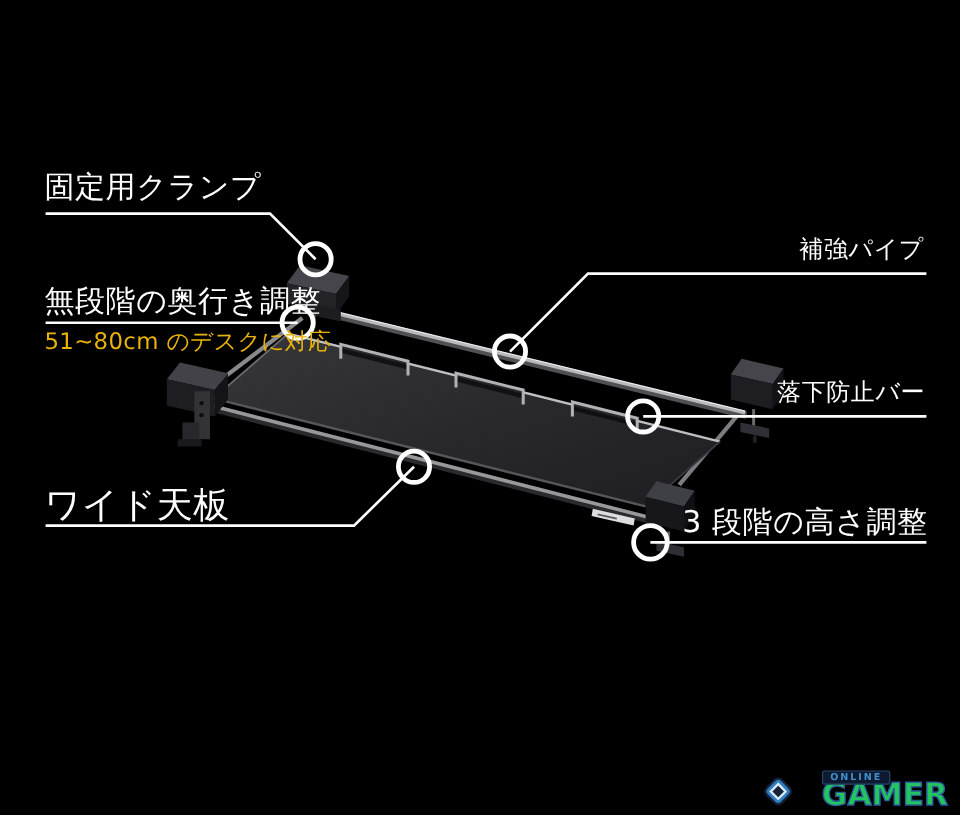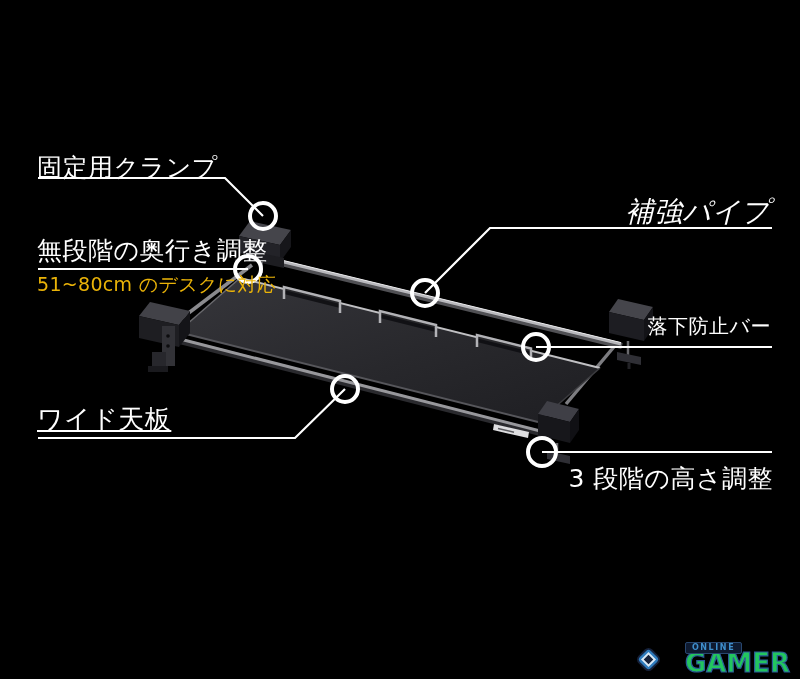--- a/index.html
+++ b/index.html
@@ -9,28 +9,28 @@
   }
   .stage svg.scene{position:absolute;left:0;top:0;}
   .lbl{
     position:absolute;color:#ffffff;font-weight:500;letter-spacing:.5px;
     line-height:1.15;white-space:nowrap;
   }
   .sub{
     position:absolute;color:#eab308;font-weight:400;letter-spacing:.3px;
     white-space:nowrap;
   }
-  .lbl-clamp {left:37px; top:154px; font-size:25px;}
+  .lbl-clamp {left:37px; top:142px; font-size:25px;}
   .lbl-depth {left:37px; top:237px; font-size:25px;}
   .sub-depth {left:37px; top:272px; font-size:19px;}
-  .lbl-pipe  {right:30px; top:196px; font-size:28px; text-align:center;font-style:italic;}
+  .lbl-pipe  {right:30px; top:196px; font-size:20px; text-align:center;}
   .lbl-bar   {right:29px; top:315px; font-size:20px; text-align:right;}
-  .lbl-tray  {left:37px; top:405px; font-size:26px;text-decoration:underline;}
+  .lbl-tray  {left:37px; top:405px; font-size:30px;}
   .sub-tray  {left:37px; top:442px; font-size:20px;}
-  .lbl-height{right:27px; top:421px; font-size:25px; text-align:right;margin-top:44px;}
+  .lbl-height{right:27px; top:421px; font-size:25px; text-align:right;}
 
   .logo{position:absolute;right:10px;bottom:3px;display:flex;align-items:center;gap:21px;margin-top:36px;}
   .logo-icon{width:31px;height:31px;display:block;}
   .logo-text{display:flex;flex-direction:column;align-items:flex-start;}
   .logo-online{
     background:#0e1a30;color:#3f8fcc;font-size:8px;font-weight:bold;
     letter-spacing:1.6px;padding:1px 6px;border-radius:2px;border:1px solid #27466e;
     line-height:1;margin-bottom:-3px;z-index:2;
   }
   .logo-gamer{

